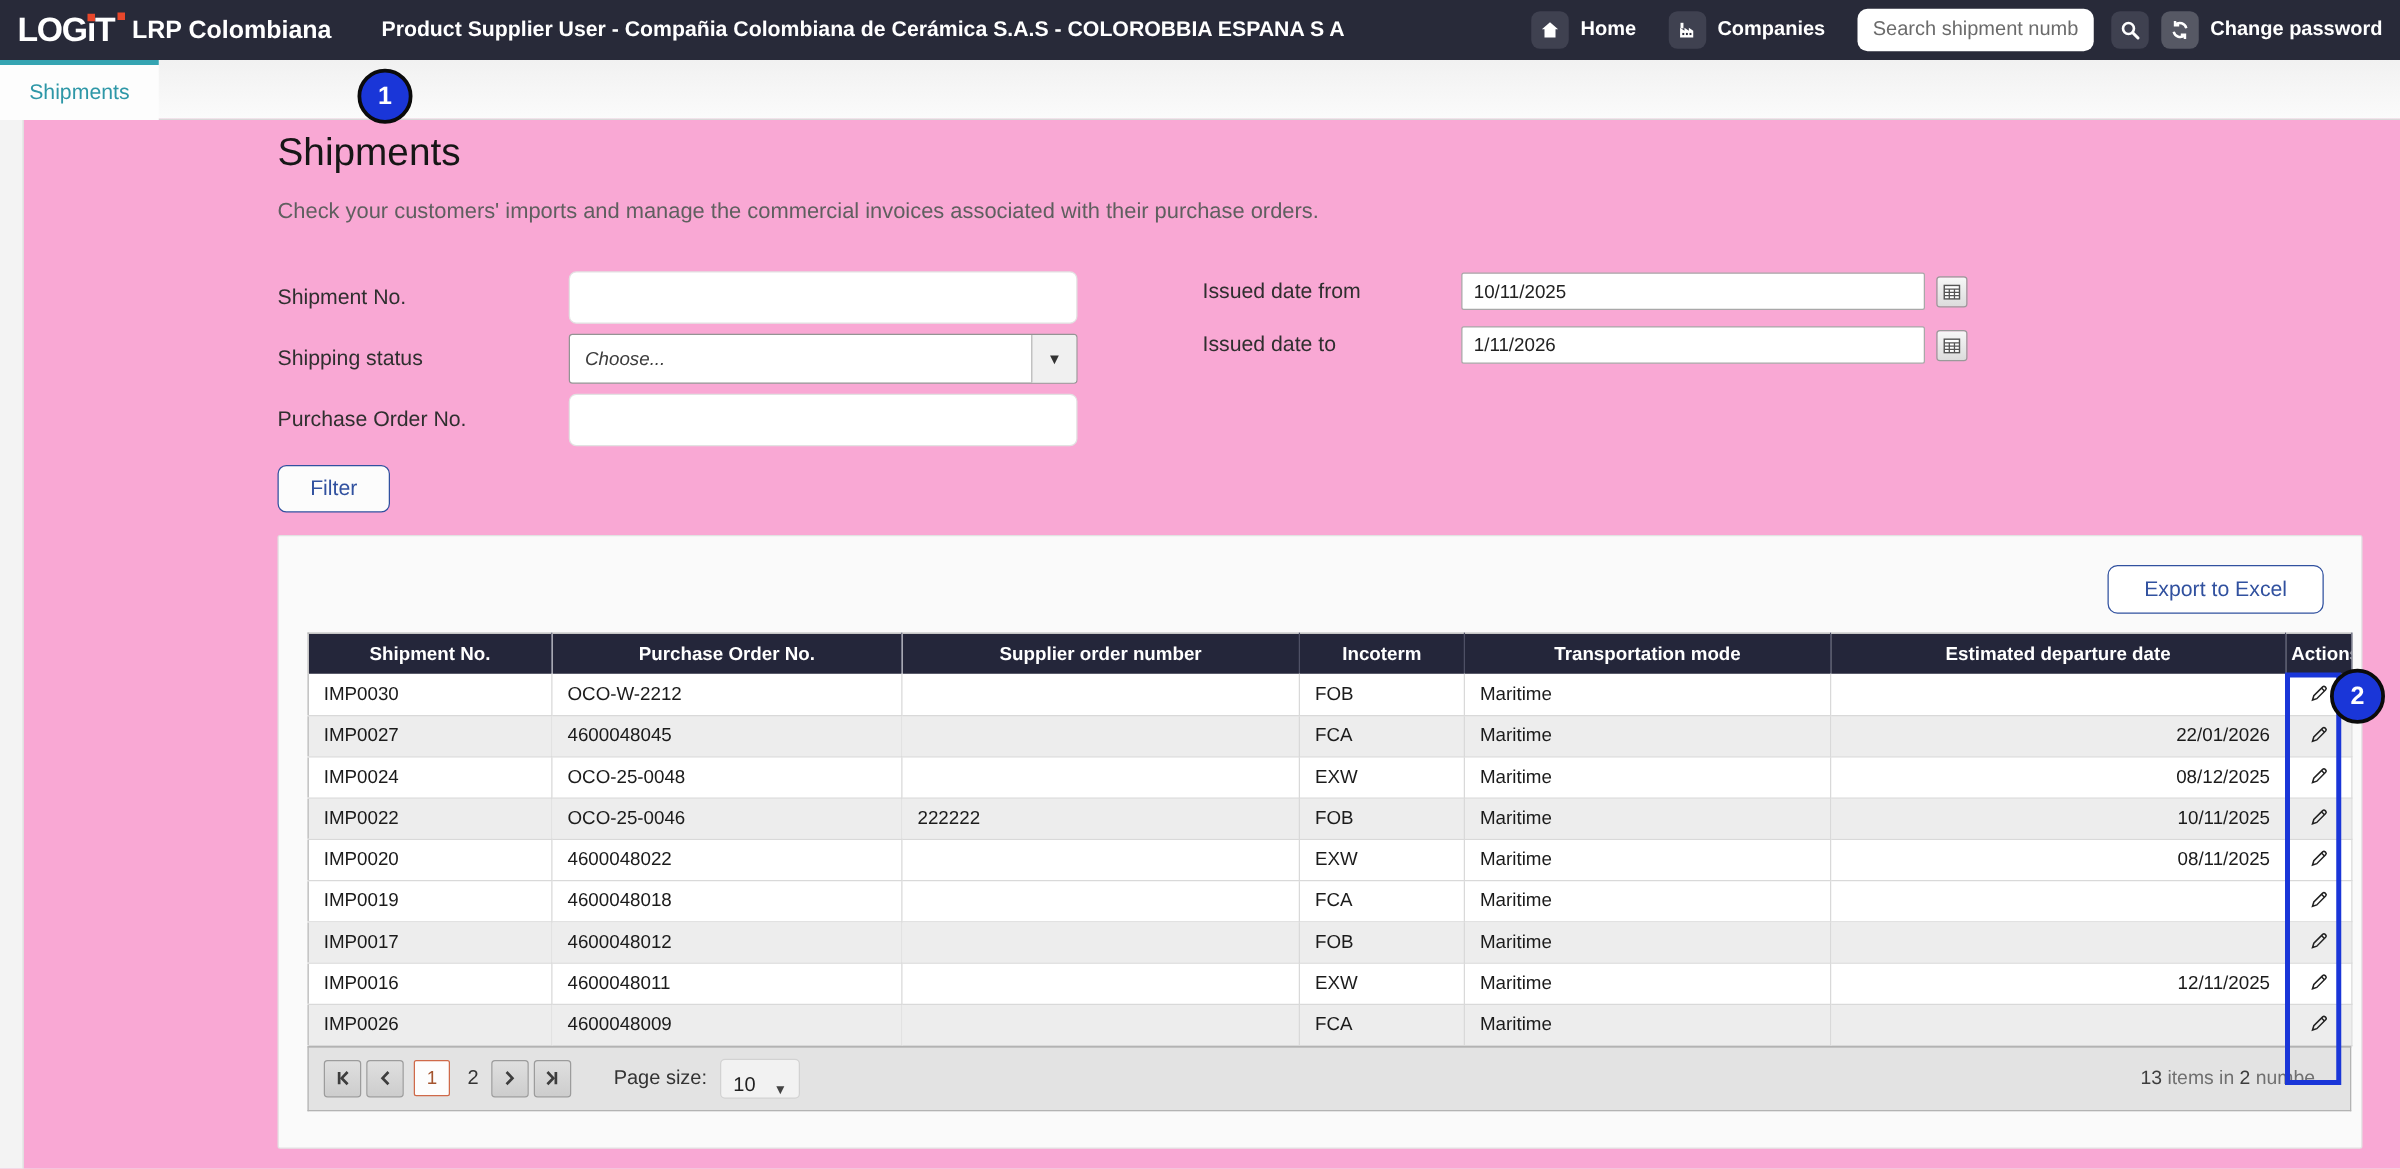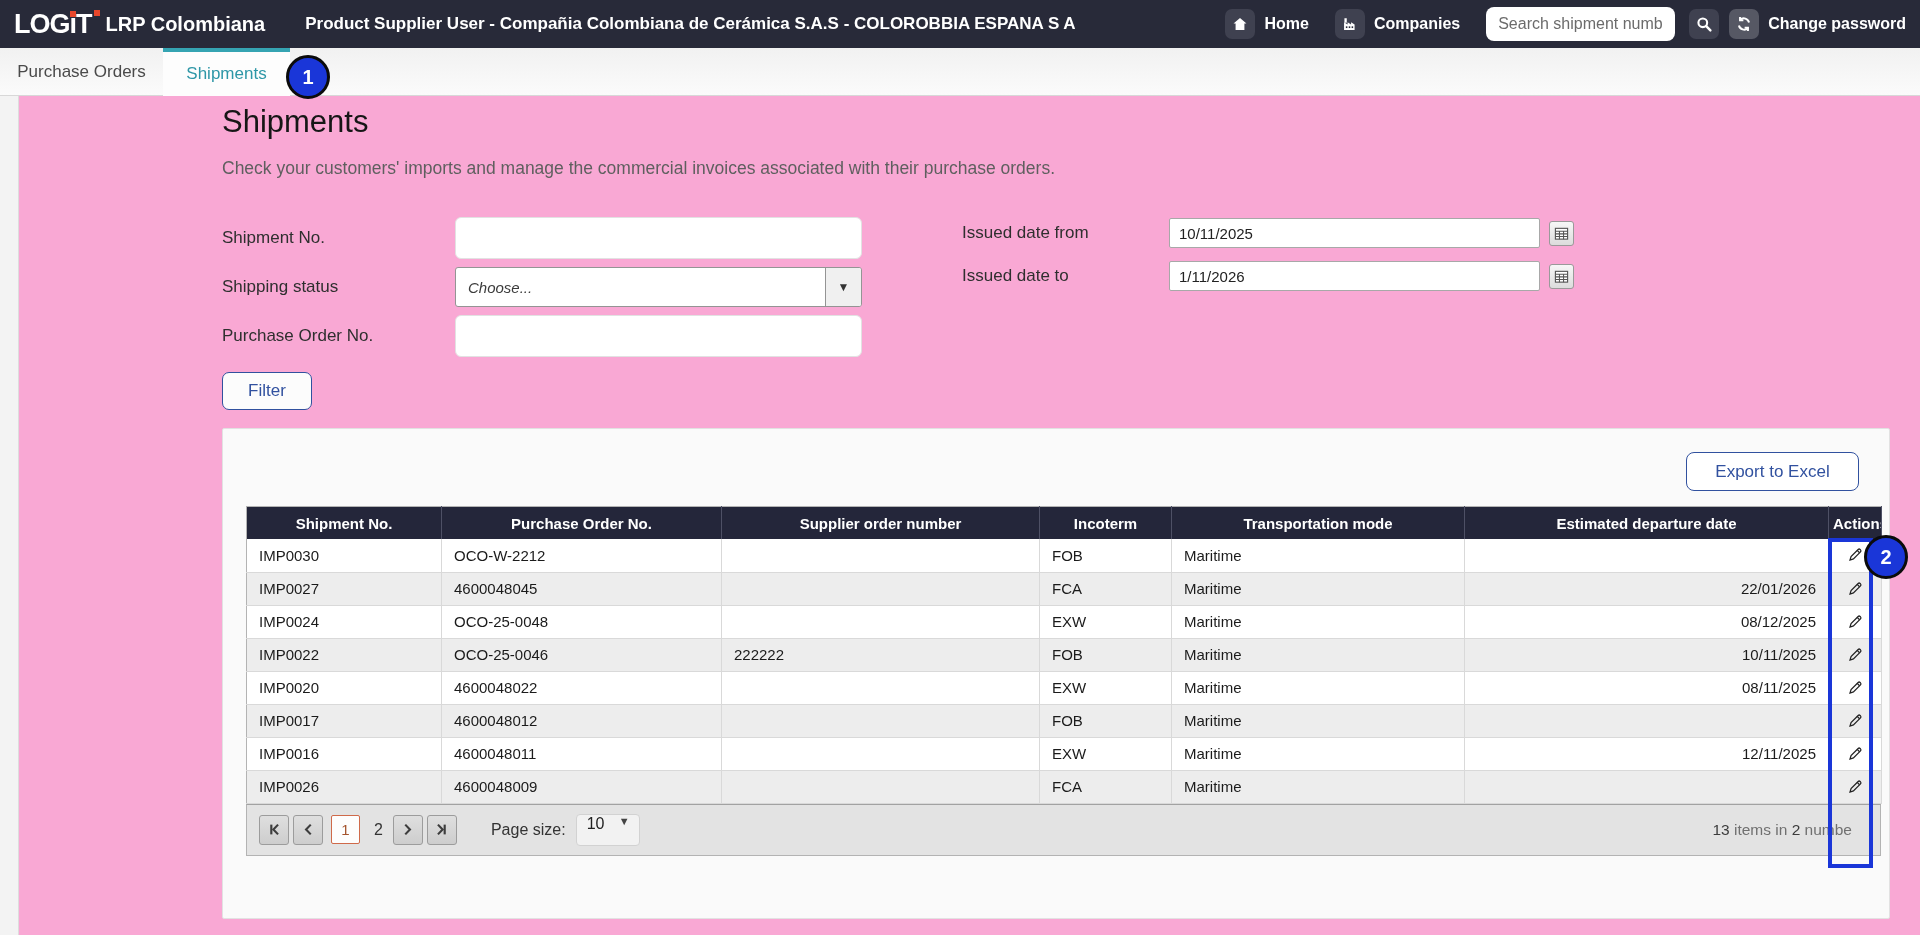--- a/index.html
+++ b/index.html
@@ -59,21 +59,21 @@
   table.grid td{height:33px;font-size:15px;color:#1b1b1b;border-right:1px solid #d9d9d9;border-bottom:1px solid #d9d9d9;padding:0 12px;overflow:hidden;white-space:nowrap;box-sizing:border-box;}
   table.grid tr.alt td{background:#ededed;}
   td.c-date{text-align:right;padding-right:10px;}
   td.c-act{text-align:center;padding:0;}
   .editbtn{border:none;background:transparent;cursor:pointer;padding:2px 4px;line-height:0;}
   .grid-footer{width:1635px;height:52px;background:#e3e3e3;border:1px solid #b3b3b3;border-top:1px solid #a2a2a2;box-sizing:border-box;display:flex;align-items:center;padding:0 28px 0 12px;}
   .pgbtn{width:30px;height:30px;border:1px solid #9c9c9c;border-radius:3px;background:linear-gradient(#dfdfdf,#cdcdcd);display:flex;align-items:center;justify-content:center;margin-right:4px;cursor:pointer;padding:0;}
   .pgcur{width:27px;height:27px;border:1px solid #cf6a4a;border-radius:2px;background:#fdfdfd;color:#a4542e;font-size:15px;display:flex;align-items:center;justify-content:center;margin:0 4px;}
   .pglink{font-size:16px;color:#333;margin:0 10px;cursor:pointer;}
   .psize-label{margin-left:30px;font-size:16px;color:#333;}
-  .psize-select{margin-left:10px;width:62px;height:30px;background:#f2f2f2;border:1px solid #d2d2d2;border-radius:4px;display:flex;align-items:flex-start;cursor:pointer;}
+  .psize-select{margin-left:10px;width:62px;height:30px;background:#f2f2f2;border:1px solid #d2d2d2;border-radius:4px;display:flex;align-items:flex-end;cursor:pointer;}
   .psize-select .val{font-size:16px;color:#222;padding-left:10px;}
   .psize-select .arr{margin-left:auto;padding-right:9px;font-size:11px;color:#444;}
   .summary{margin-left:auto;font-size:15.5px;color:#707070;white-space:nowrap;}
   .summary .num{color:#3c3c3c;}
 
   
   .ann-circle{position:absolute;width:44px;height:44px;border-radius:50%;background:#1a36d8;border:3px solid #0b0b0b;box-sizing:border-box;color:#fff;font-size:20px;font-weight:bold;display:flex;align-items:center;justify-content:center;z-index:60;}
   .ann-rect{position:absolute;left:1828px;top:538px;width:45px;height:330px;border:4px solid #1a36d8;box-sizing:border-box;z-index:50;pointer-events:none;}
   .ann-1{left:286px;top:55px;}
   .ann-2{left:1864px;top:535px;}
@@ -130,21 +130,20 @@
               <path d="M4.4 11.6 A6 6 0 0 0 14.3 14.7" fill="none" stroke="#fff" stroke-width="2.2"></path>
               <path d="M14.4 17.9 v-3.7 h-3.7" fill="none" stroke="#fff" stroke-width="2.2"></path>
             </svg>
         </span>
         <span>Change password</span>
       </div>
     </div>
   </header>
 
   <nav class="tabbar">
-    <div class="tab po">Purchase Orders</div>
     <div class="tab active">Shipments</div>
   </nav>
 
   <div class="left-gutter"></div>
 
   <h1 class="page-title" style="margin:0;">Shipments</h1>
   <p class="page-subtitle" style="margin:0;">Check your customers' imports and manage the commercial invoices associated with their purchase orders.</p>
 
   <div class="form-left">
     <div class="frow">
@@ -268,20 +267,32 @@
             <td>4600048022</td>
             <td></td>
             <td>EXW</td>
             <td>Maritime</td>
             <td class="c-date">08/11/2025</td>
             <td class="c-act"><button class="editbtn"><svg width="17" height="17" viewBox="0 0 18 18">
                     <path d="M3.2 14.8 L4.3 11.2 L11.8 3.7 a1.5 1.5 0 0 1 2.1 0 l0.4 0.4 a1.5 1.5 0 0 1 0 2.1 L6.8 13.7 Z" fill="none" stroke="#222" stroke-width="1.3"></path>
                     <path d="M10.8 4.7 l2.5 2.5" stroke="#222" stroke-width="1.3"></path>
                   </svg></button></td>
           </tr>
+          <tr>
+            <td>IMP0019</td>
+            <td>4600048018</td>
+            <td></td>
+            <td>FCA</td>
+            <td>Maritime</td>
+            <td class="c-date"></td>
+            <td class="c-act"><button class="editbtn"><svg width="17" height="17" viewBox="0 0 18 18">
+                    <path d="M3.2 14.8 L4.3 11.2 L11.8 3.7 a1.5 1.5 0 0 1 2.1 0 l0.4 0.4 a1.5 1.5 0 0 1 0 2.1 L6.8 13.7 Z" fill="none" stroke="#222" stroke-width="1.3"></path>
+                    <path d="M10.8 4.7 l2.5 2.5" stroke="#222" stroke-width="1.3"></path>
+                  </svg></button></td>
+          </tr>
           <tr class="alt">
             <td>IMP0017</td>
             <td>4600048012</td>
             <td></td>
             <td>FOB</td>
             <td>Maritime</td>
             <td class="c-date"></td>
             <td class="c-act"><button class="editbtn"><svg width="17" height="17" viewBox="0 0 18 18">
                     <path d="M3.2 14.8 L4.3 11.2 L11.8 3.7 a1.5 1.5 0 0 1 2.1 0 l0.4 0.4 a1.5 1.5 0 0 1 0 2.1 L6.8 13.7 Z" fill="none" stroke="#222" stroke-width="1.3"></path>
                     <path d="M10.8 4.7 l2.5 2.5" stroke="#222" stroke-width="1.3"></path>

